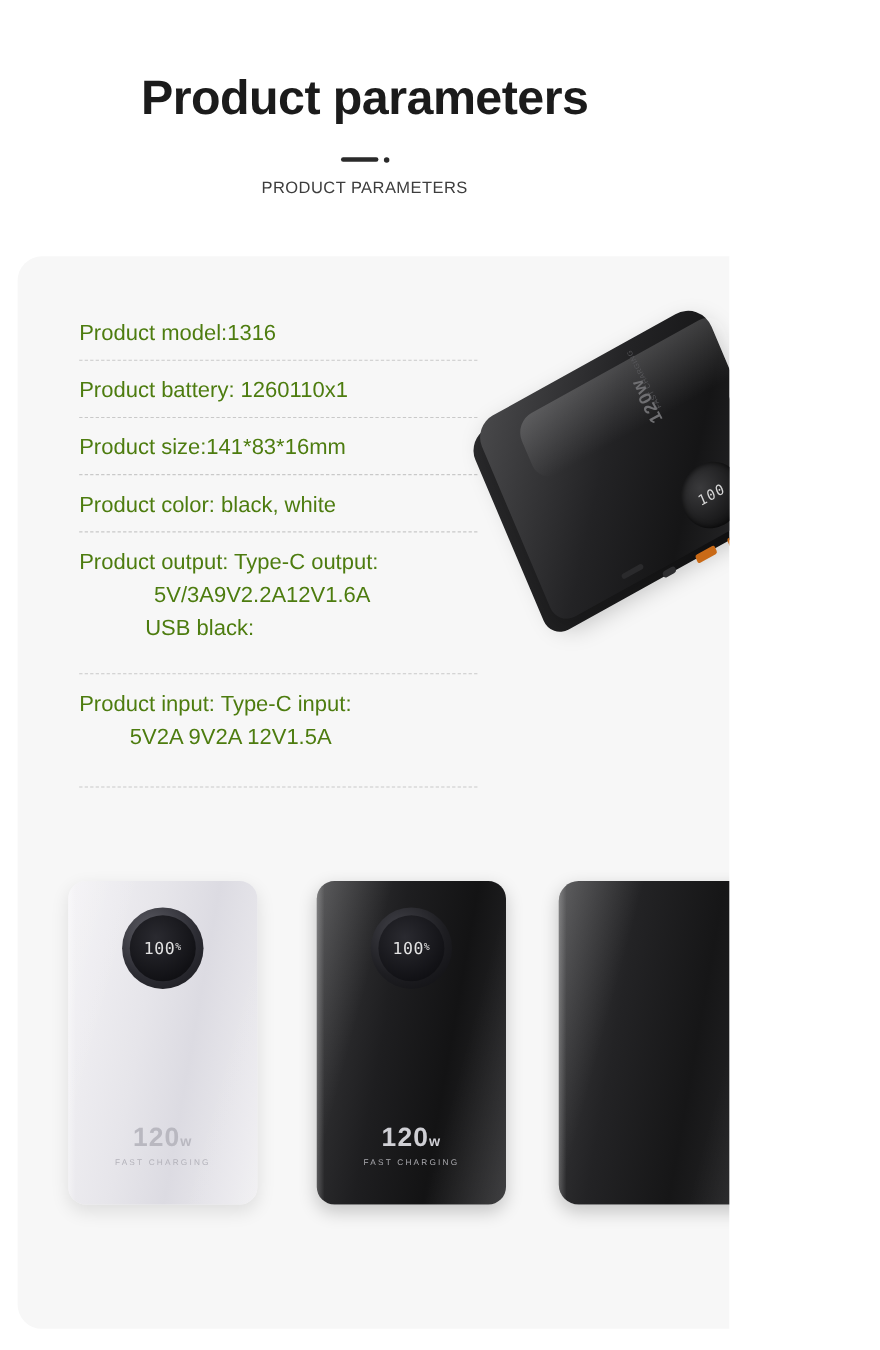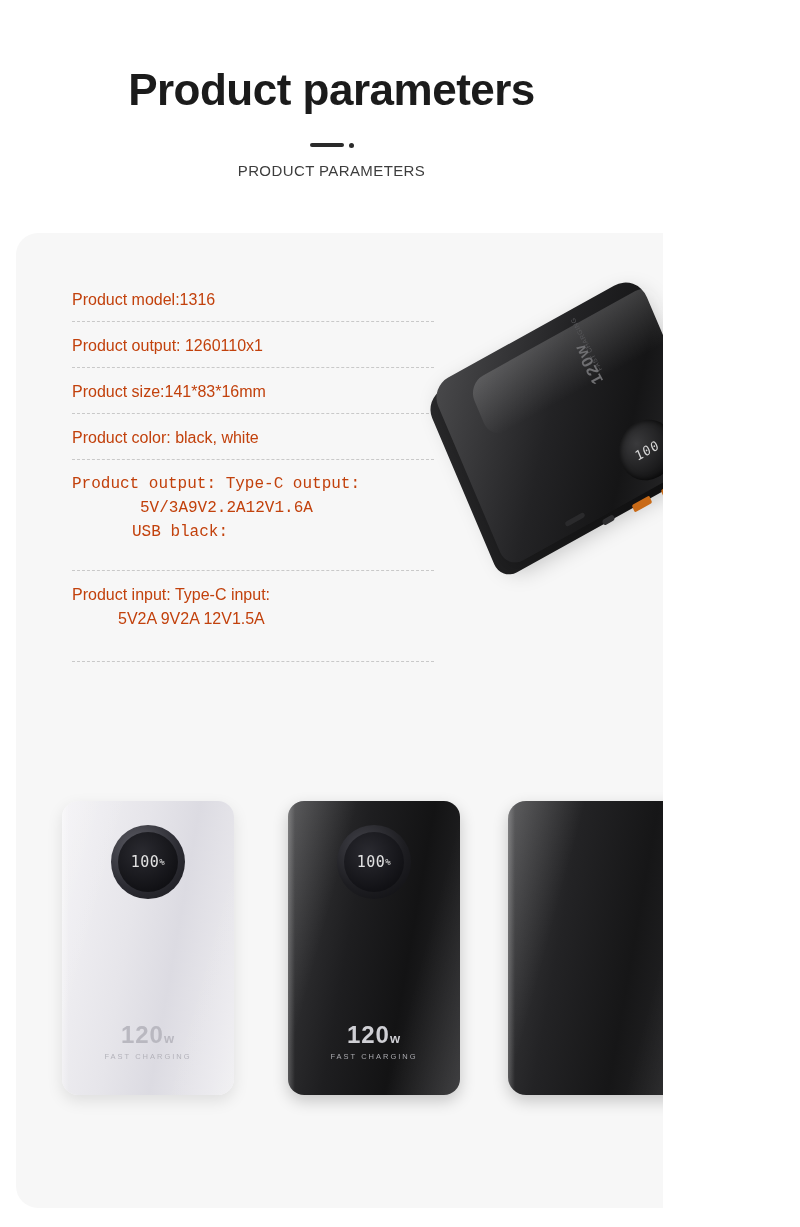--- a/index.html
+++ b/index.html
@@ -73,31 +73,31 @@
     top: 55px;
     width: 362px;
   }
   .spec-row {
     border-bottom: 1px dashed #c9c9c9;
     padding: 0 0 9px 0;
     margin-bottom: 12px;
   }
   .spec-row:first-child { padding-top: 0; }
   .spec-line {
-    font-size: 16px;
-    color: #c2410c;
+    font-size: 20px;
+    color: #4d7c0f;
     line-height: 1.5;
     white-space: pre;
   }
   .indent-1 { padding-left: 68px; }
   .indent-2 { padding-left: 60px; }
   .indent-3 { padding-left: 40px; }
   .indent-4 { padding-left: 46px; }
 
-  .spec-row.tall { padding-bottom: 26px; font-family: Liberation Mono, monospace; }
+  .spec-row.tall { padding-bottom: 26px; }
   .spec-row.tall2 { padding-bottom: 30px; }
   .gap-row { margin-bottom: 14px; }
 
   
   .hero {
     position: absolute;
     left: 420px;
     top: 62px;
     width: 320px;
     height: 280px;
@@ -277,21 +277,21 @@
 
   <div class="card">
 
     <div class="specs">
 
       <div class="spec-row">
         <div class="spec-line">Product model:1316</div>
       </div>
 
       <div class="spec-row">
-        <div class="spec-line">Product output: 1260110x1</div>
+        <div class="spec-line">Product battery: 1260110x1</div>
       </div>
 
       <div class="spec-row">
         <div class="spec-line">Product size:141*83*16mm</div>
       </div>
 
       <div class="spec-row">
         <div class="spec-line">Product color: black, white</div>
       </div>
 

